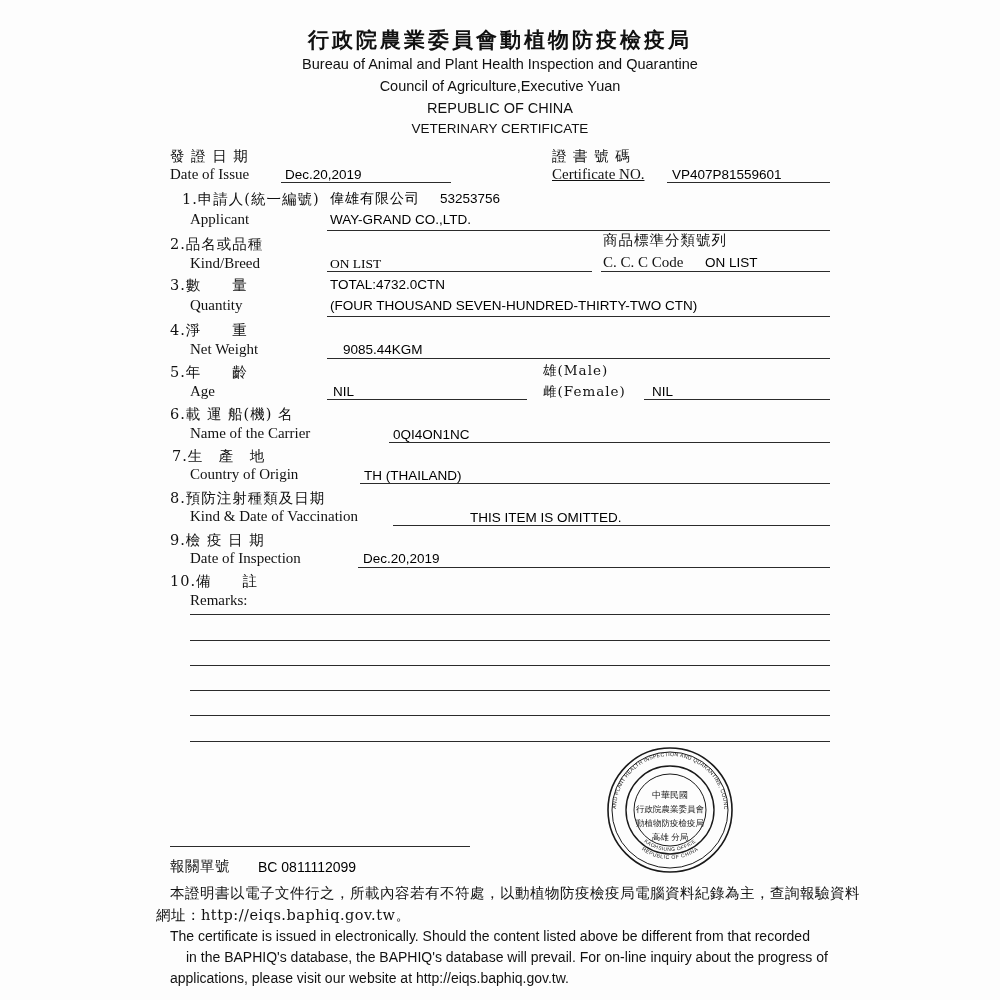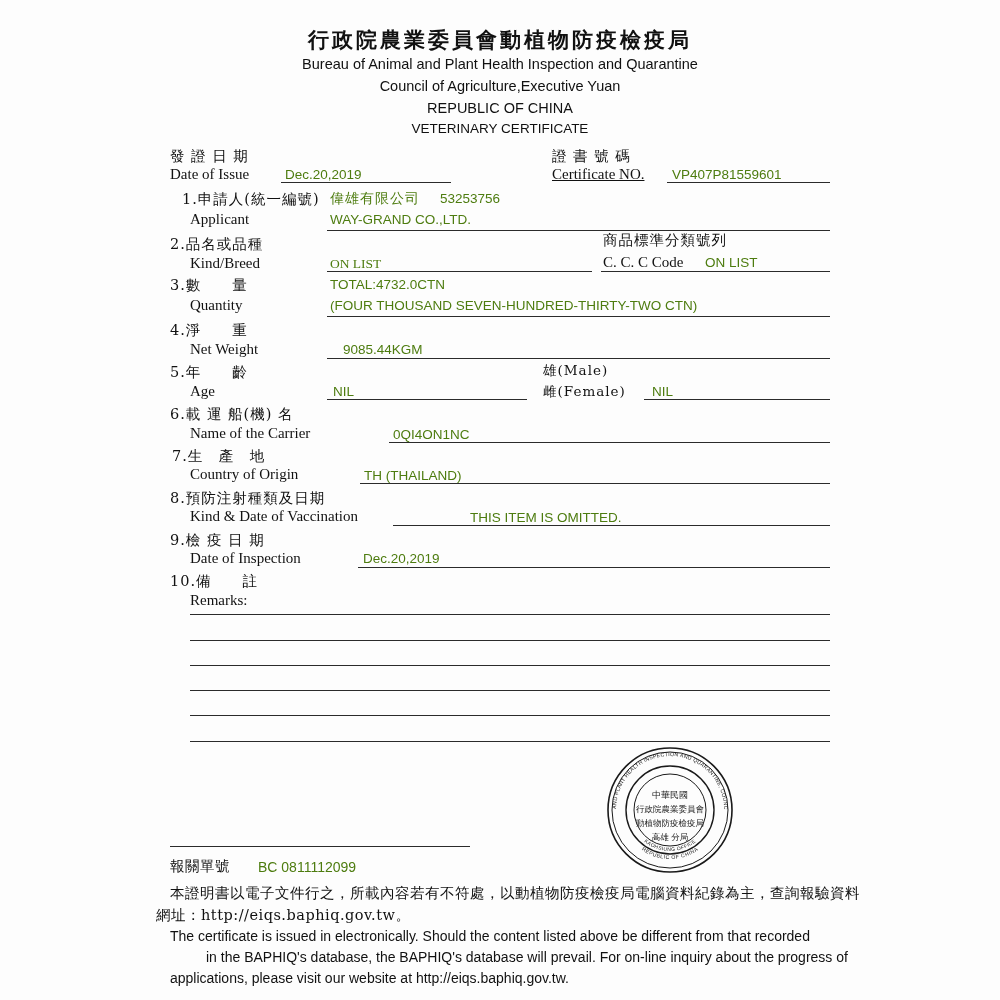--- a/index.html
+++ b/index.html
@@ -70,21 +70,21 @@
     position: absolute;
     font-family: "Liberation Serif", serif;
     font-size: 15px;
     white-space: nowrap;
   }
   .val {
     position: absolute;
     font-family: "Liberation Sans", sans-serif;
     font-size: 13.5px;
     white-space: nowrap;
-    color: #4d7c0f;
+    color: #000000;
   }
   .val-serif {
     font-family: "Liberation Serif", serif;
     font-size: 13.5px;
   }
   .val-cn {
     font-family: "DejaVu Serif", serif;
     font-size: 14px;
     letter-spacing: 1px;
   }
@@ -261,17 +261,17 @@
       </svg>
     </div>
 
     <div class="foot-cn" style="left:170px; top:857px;">報關單號</div>
     <div class="val" style="left:258px; top:859px; font-size:14px;">BC  0811112099</div>
 
     <div class="foot-cn" style="left:170px; top:884px;">本證明書以電子文件行之，所載內容若有不符處，以動植物防疫檢疫局電腦資料紀錄為主，查詢報驗資料</div>
     <div class="foot-cn" style="left:156px; top:906px;">網址：http://eiqs.baphiq.gov.tw。</div>
 
     <div class="foot-en" style="left:170px; top:928px;">The certificate is issued in electronically. Should the content listed above be different from that recorded</div>
-    <div class="foot-en" style="left:174px; top:949px;padding-left:32px;">in the BAPHIQ's database, the BAPHIQ's database will prevail. For on-line inquiry about the progress of</div>
+    <div class="foot-en" style="left:154px; top:949px;padding-left:32px;">in the BAPHIQ's database, the BAPHIQ's database will prevail. For on-line inquiry about the progress of</div>
     <div class="foot-en" style="left:170px; top:970px;">applications, please visit our website at http://eiqs.baphiq.gov.tw.</div>
 
   </div>
 </div>
 
 </body></html>

